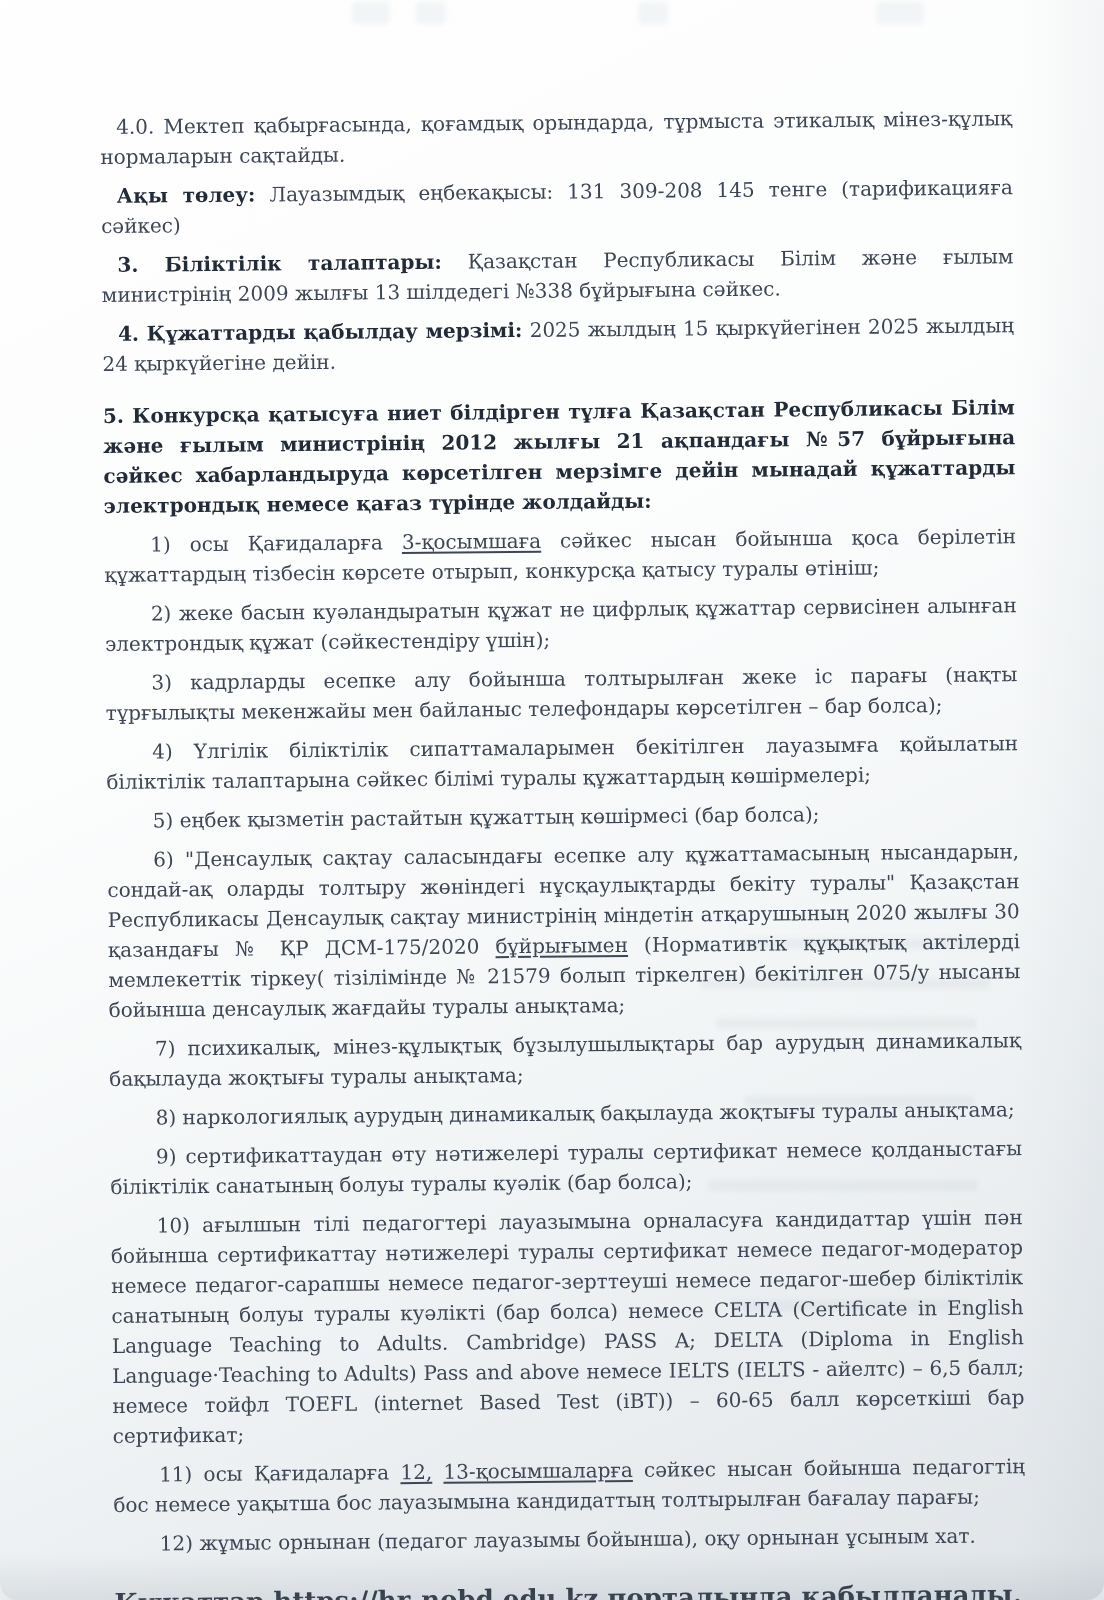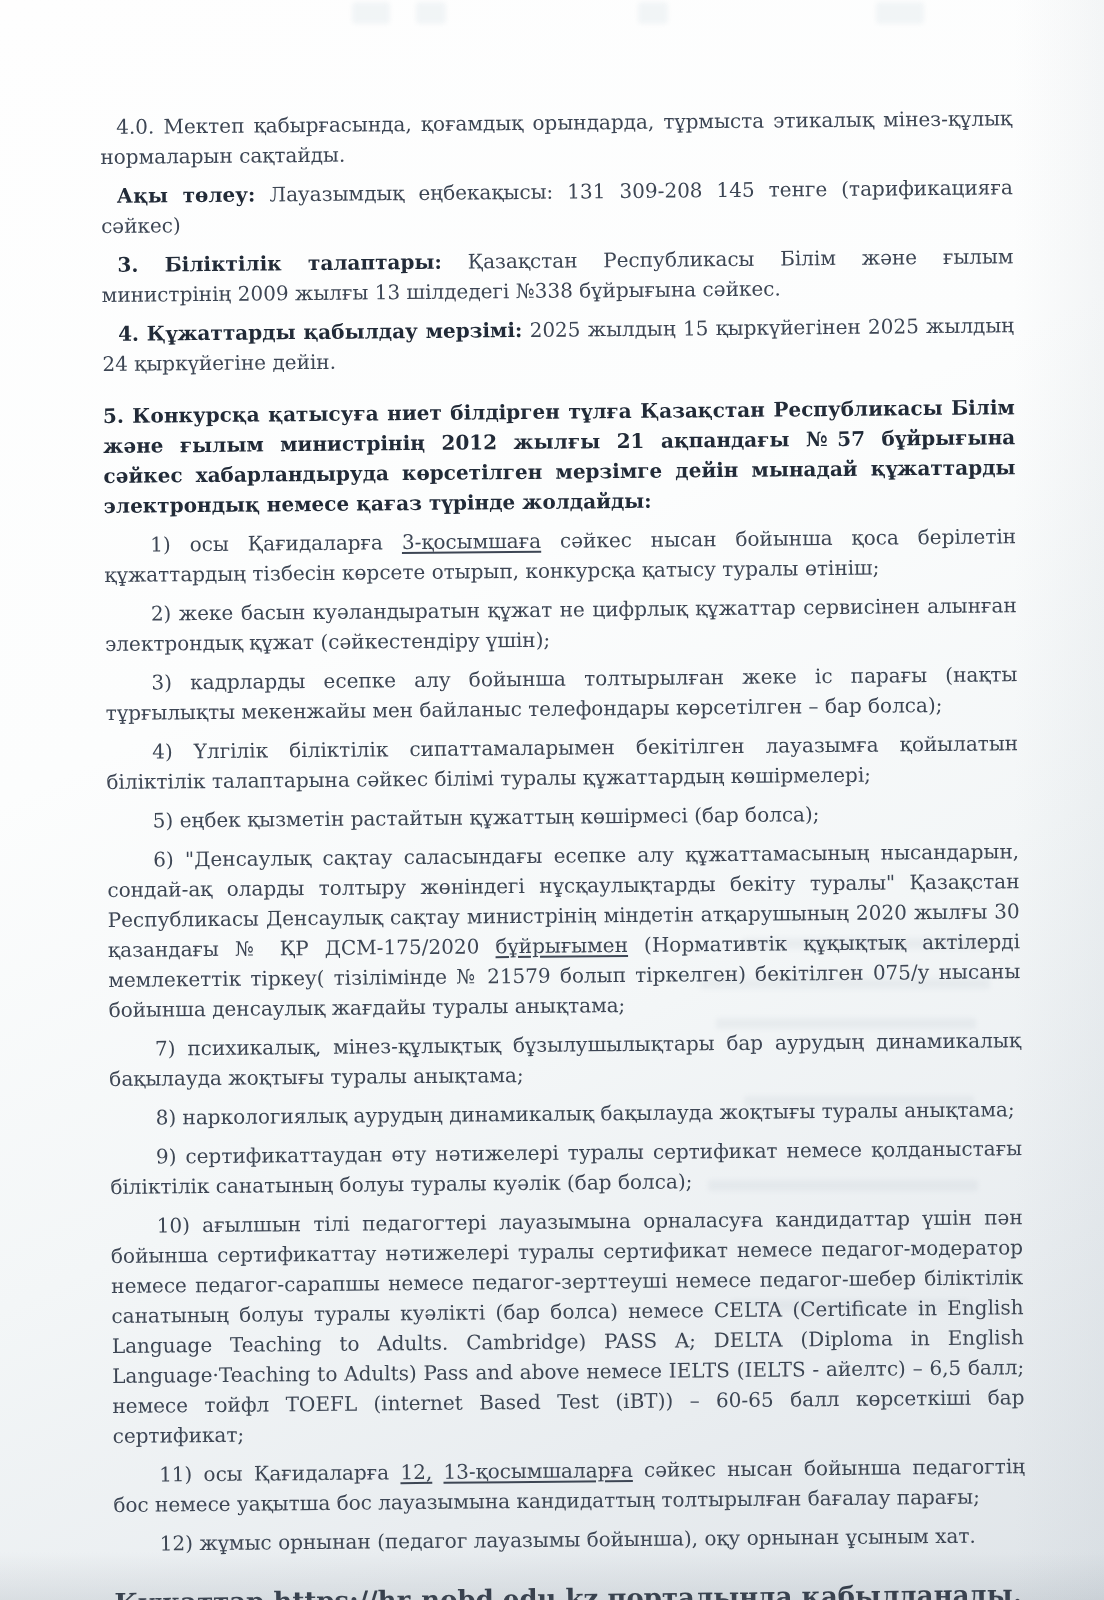--- a/index.html
+++ b/index.html
@@ -11,20 +11,21 @@
   *{box-sizing:border-box;}
   html,body{margin:0;padding:0;}
   body{
     width:1104px;height:1600px;overflow:hidden;
     font-family:"DejaVu Serif","Liberation Serif",serif;
     background:#fff;
   }
   .photo{
     position:relative;width:1104px;height:1600px;
     background:linear-gradient(155deg,var(--paper-top) 0%,#fcfdfd 38%,#f3f6f7 62%,#e9edf0 82%,var(--paper-bottom) 100%);
+    border-radius:17px;
   }
   .bottom-shade{
     position:absolute;left:0;bottom:0;width:100%;height:48px;
     background:linear-gradient(to bottom,rgba(150,160,170,0) 0%,rgba(150,160,170,0.22) 100%);
     pointer-events:none;
   }
   .right-shade{
     position:absolute;right:0;top:0;width:90px;height:100%;
     background:linear-gradient(to right,rgba(160,172,182,0) 0%,rgba(160,172,182,0.10) 100%);
     pointer-events:none;

